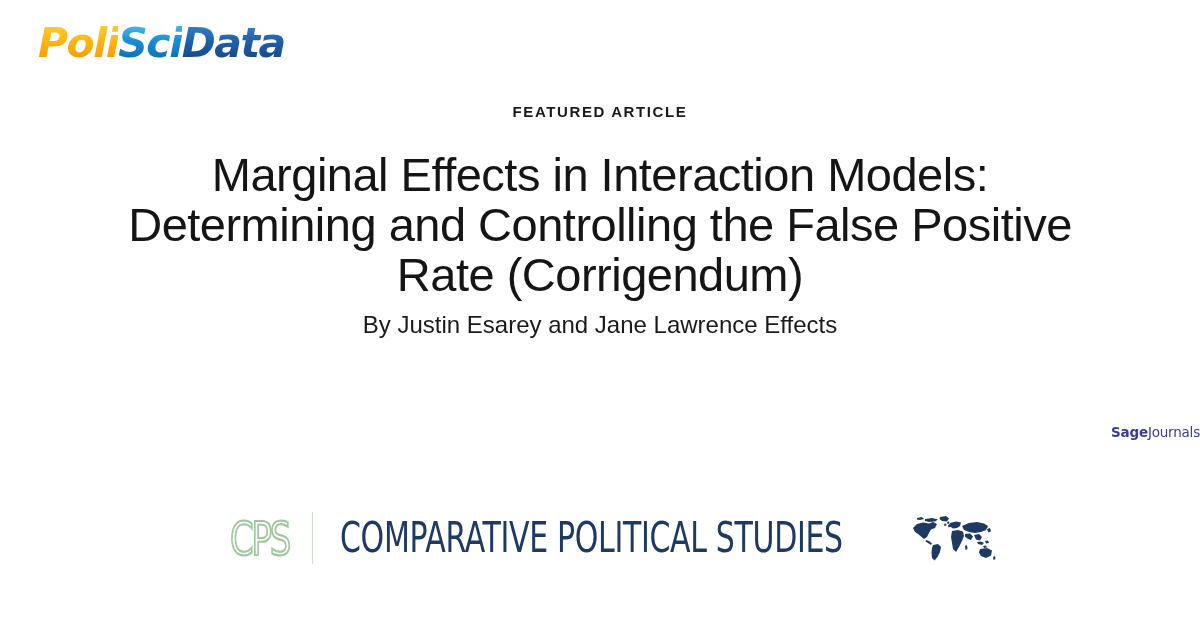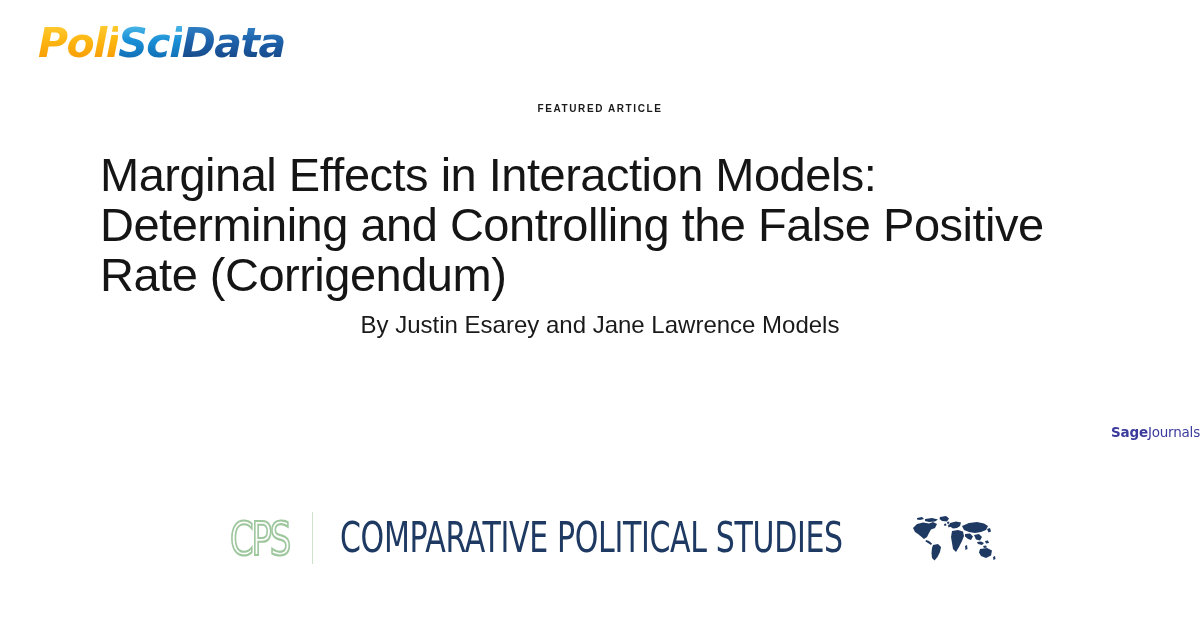--- a/index.html
+++ b/index.html
@@ -53,34 +53,34 @@
   }
 
   
   #eyebrow {
     position: absolute;
     left: 0;
     right: 0;
     top: 103px;
     text-align: center;
     font-family: "Liberation Sans", sans-serif;
-    font-size: 10px;
+    font-size: 15px;
     font-weight: bold;
     letter-spacing: 1.6px;
     color: #1a1a1a;
   }
 
   
   #article-title {
     position: absolute;
     left: 100px;
     right: 100px;
     top: 150px;
     margin: 0;
-    text-align: left;
+    text-align: center;
     font-family: "Liberation Sans", sans-serif;
     font-size: 47px;
     font-weight: normal;
     line-height: 50px;
     letter-spacing: -0.5px;
     color: #151515;
   }
 
   
   #byline {
@@ -165,21 +165,21 @@
 <div id="site-logo">
   <div class="logo-text">
     <span class="logo-seg logo-poli">Poli</span><span class="logo-seg logo-sci">Sci</span><span class="logo-seg logo-data">Data</span>
   </div>
 </div>
 
 <div id="eyebrow">FEATURED ARTICLE</div>
 
 <h1 id="article-title">Marginal Effects in Interaction Models: Determining and Controlling the False Positive Rate (Corrigendum)</h1>
 
-<div id="byline">By Justin Esarey and Jane Lawrence Models</div>
+<div id="byline">By Justin Esarey and Jane Lawrence Effects</div>
 
 <div id="publisher-mark"><span class="pub-bold">Sage</span><span class="pub-light">Journals</span></div>
 
 <div id="journal-logo">
   <div id="journal-abbrev">CPS</div>
   <div id="journal-divider"></div>
   <div id="journal-name">COMPARATIVE POLITICAL STUDIES</div>
   <svg id="world-map-icon" width="86" height="50" viewBox="0 0 172 100" xmlns="http://www.w3.org/2000/svg" aria-hidden="true">
     <g fill="#1e3a63">
 

